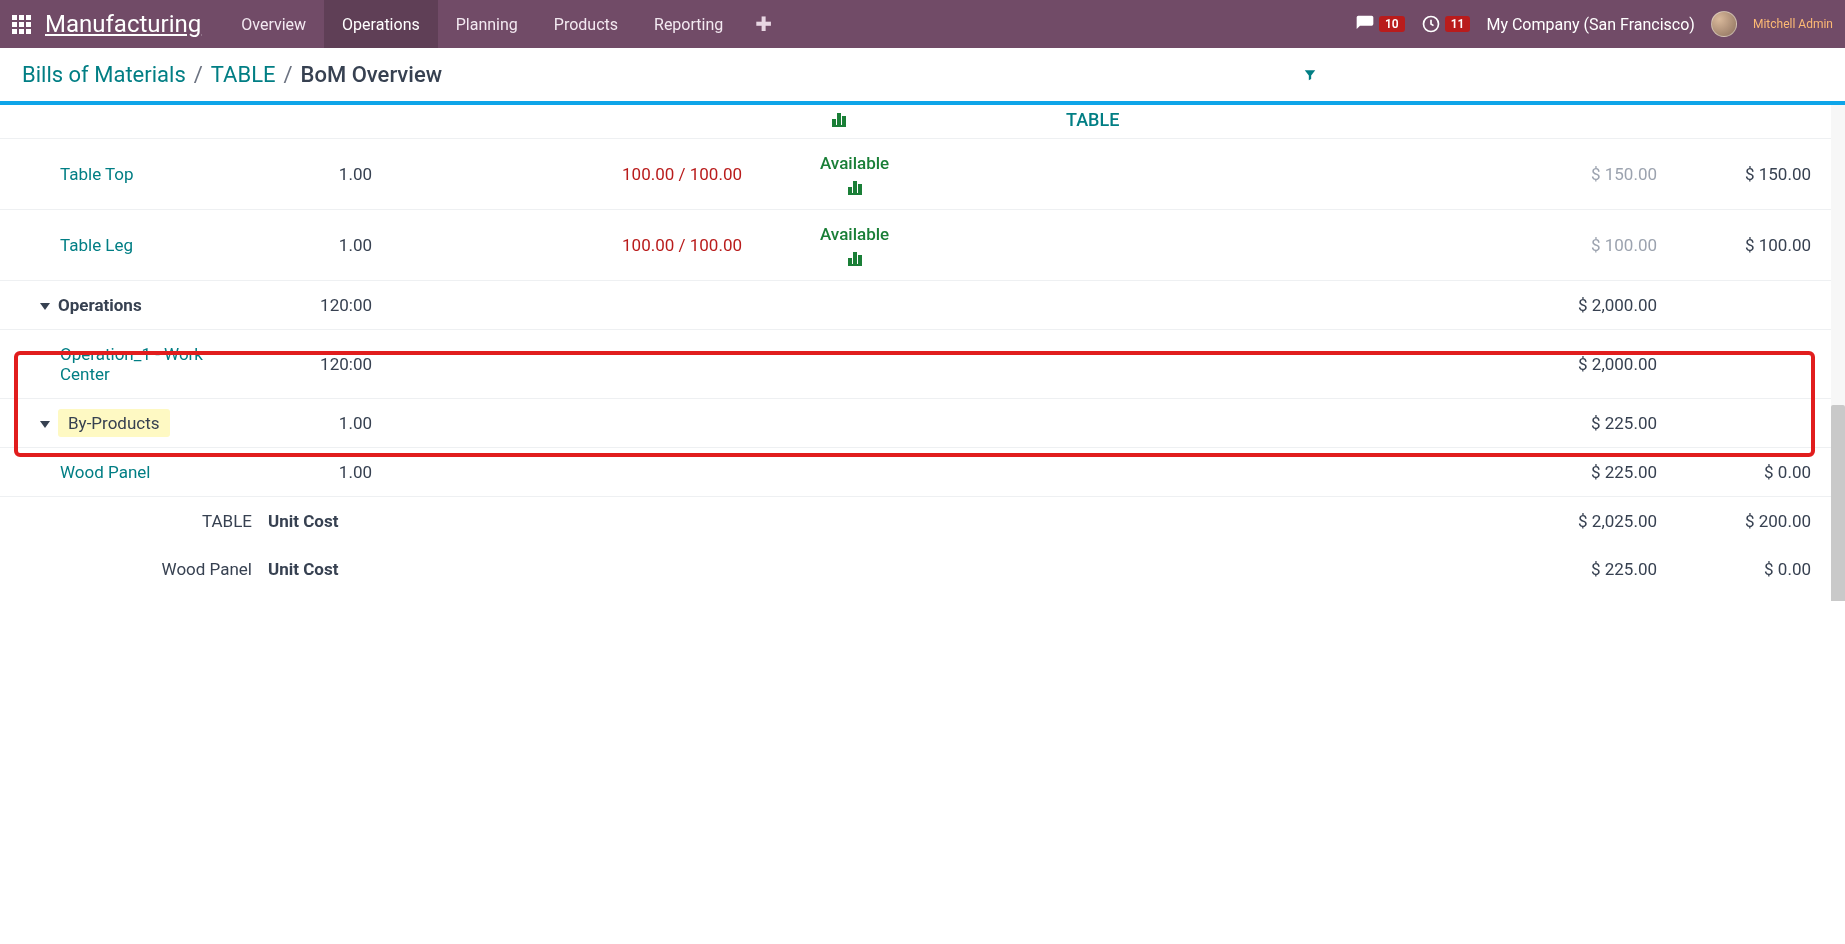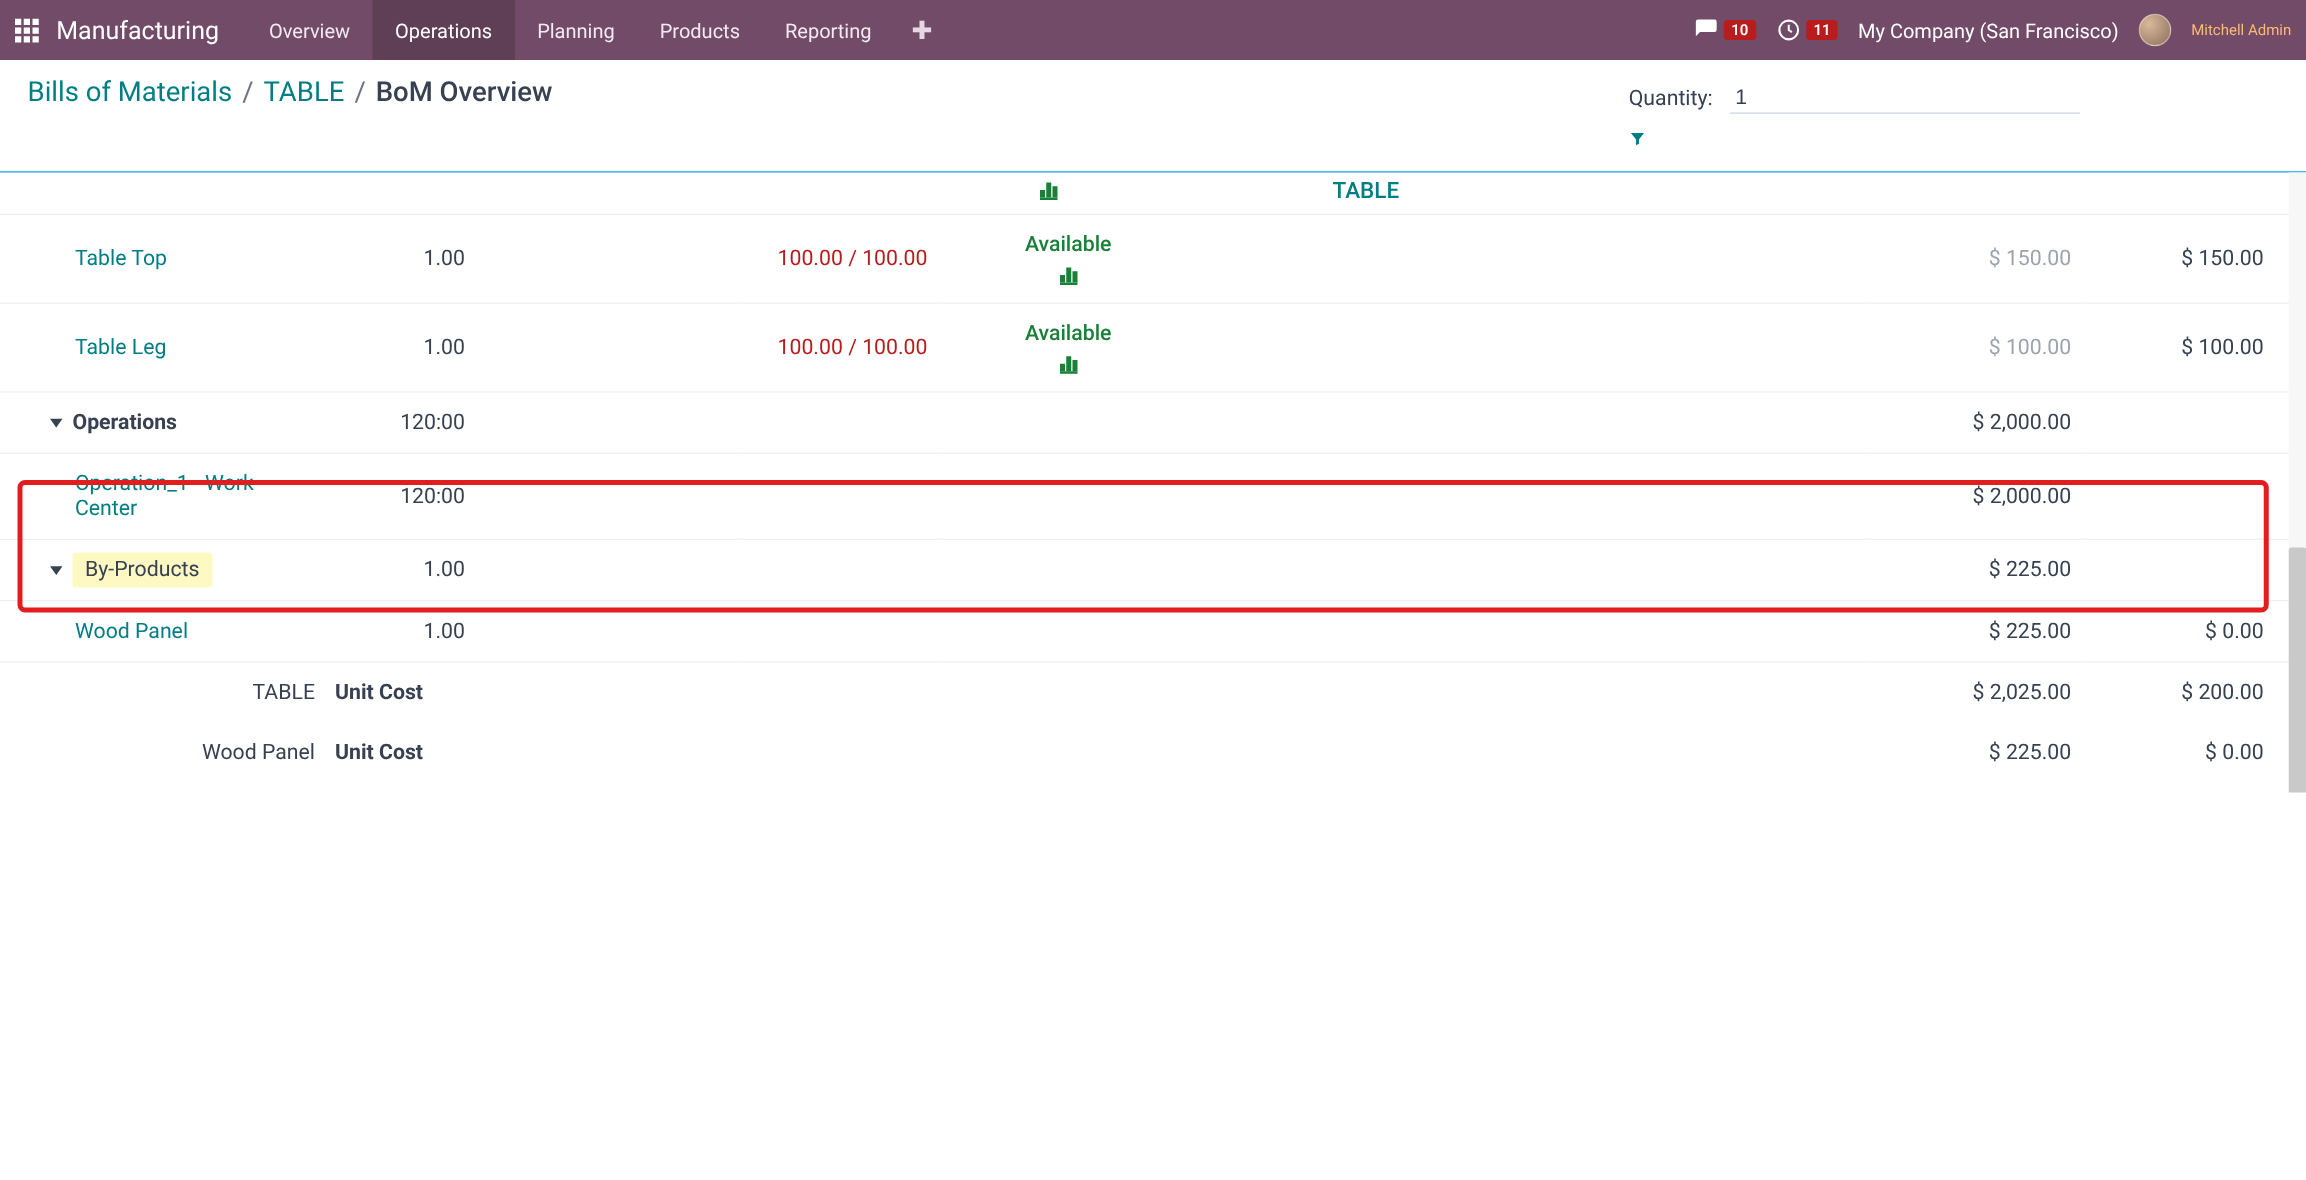--- a/index.html
+++ b/index.html
@@ -15,21 +15,21 @@
     background: #714B67;
     color: #fff;
     height: 48px;
     display: flex;
     align-items: stretch;
     padding: 0 12px 0 12px;
   }
   .navbar-left { display:flex; align-items:center; }
   .apps-icon { display:grid; grid-template-columns:repeat(3,5px); grid-template-rows:repeat(3,5px); gap:2px; margin-right:14px; cursor:pointer; }
   .apps-icon span { background:#fff; width:5px; height:5px; }
-  .brand { font-size:20px; font-weight:400; color:#fff; margin-right:22px; }
+  .brand { font-size:24px; font-weight:400; color:#fff; margin-right:22px;text-decoration:underline; }
   .nav-menu { display:flex; height:100%; }
   .nav-item {
     display:flex; align-items:center; padding:0 18px;
     color:#f3e9f1; font-size:16px; cursor:pointer;
   }
   .nav-item.active { background:#5f3f56; color:#fff; }
   .nav-plus { font-size:20px; color:#e8d6e3; padding:0 14px; display:flex; align-items:center; cursor:pointer;}
   .navbar-right { margin-left:auto; display:flex; align-items:center; gap:16px; }
   .icon-btn { position:relative; display:flex; align-items:center; cursor:pointer; }
   .badge {
@@ -40,21 +40,21 @@
   .avatar {
     width:26px; height:26px; border-radius:50%;
     background: radial-gradient(circle at 30% 30%, #d9b99b, #8b6f5c);
     border:1px solid rgba(255,255,255,0.4);
   }
   .user-name { color:#fdba74; font-size:12px; }
 
   
   .header {
     display:flex; align-items:flex-start; justify-content:space-between;
-    padding:14px 22px 14px 22px; border-bottom:1px solid #0ea5e9;
+    padding:14px 22px 14px 22px; border-bottom:4px solid #0ea5e9;
   }
   .breadcrumbs { font-size:22px; display:flex; align-items:center; flex-wrap:wrap; gap:8px; }
   .bc-link { color:#017E84; cursor:pointer; }
   .bc-sep { color:#6b7280; }
   .bc-current { color:#374151; font-weight:500; }
   .header-actions { margin-top:12px; display:flex; gap:8px; }
   .btn {
     background:#00A09D; color:#fff; border:none;
     padding:8px 16px; font-size:15px; font-weight:600; cursor:pointer; letter-spacing:0.3px;
   }
@@ -163,24 +163,20 @@
   <div>
     <div class="breadcrumbs">
       <span class="bc-link">Bills of Materials</span>
       <span class="bc-sep">/</span>
       <span class="bc-link">TABLE</span>
       <span class="bc-sep">/</span>
       <span class="bc-current">BoM Overview</span>
     </div>
   </div>
   <div class="header-right">
-    <div class="qty-row">
-      <span class="qty-label">Quantity:</span>
-      <input class="qty-input" value="1" style="">
-    </div>
     <div class="display-filter">
       <span class="funnel-icon">
         <svg viewBox="0 0 24 24">
             <path d="M3 4h18l-7 9v6l-4 2v-8z"></path>
           </svg>
       </span>
     </div>
   </div>
 </div>
 

